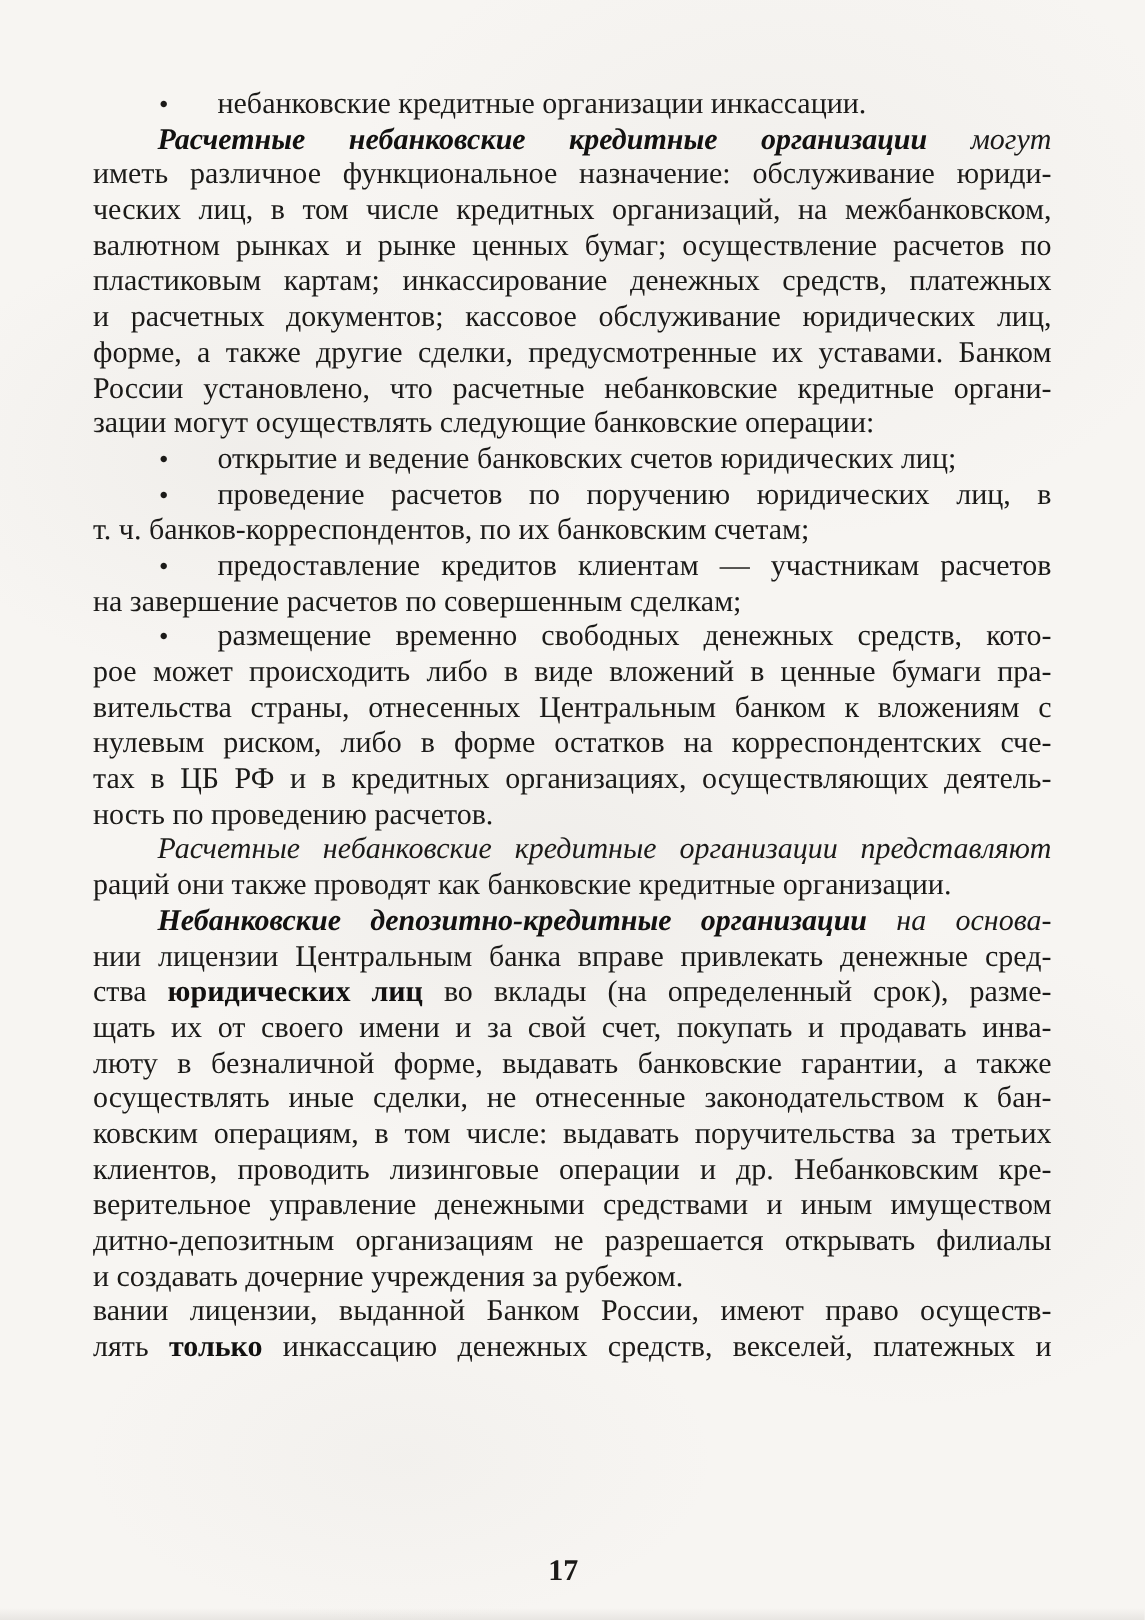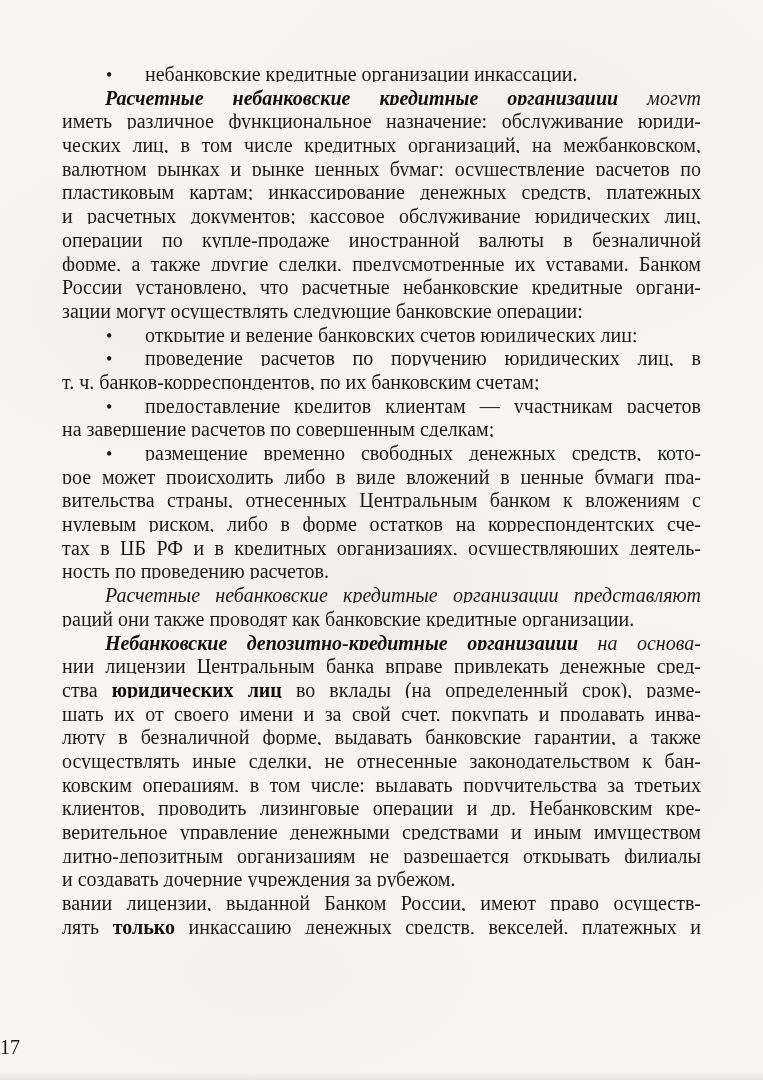--- a/index.html
+++ b/index.html
@@ -21,21 +21,21 @@
       radial-gradient(ellipse 300px 160px at 35% 90%, rgba(188,186,180,0.08), transparent 70%),
       linear-gradient(to top, rgba(140,135,128,0.14), transparent 8px);
     color: #1b1a18;
   }
   .content {
     position: absolute;
     left: 62px; top: 58px;
     width: 639px;
   }
   .line {
-    line-height: 33px;
+    line-height: 22px;
     height: 23.7px;
     font-size: 20px;
     text-align: justify;
     text-align-last: justify;
     overflow: hidden;
     white-space: normal;
   }
   .line.last { text-align-last: left; }
   .line.indent { text-indent: 43px; font-style: italic; }
   .bullet {
@@ -43,41 +43,41 @@
     width: 83px;
     padding-left: 44px;
     box-sizing: border-box;
     font-size: 18px;
   }
   .b { font-weight: 700; color: #121110; }
   .page-number {
     position: absolute;
     left: 0; right: 12px;
     top: 1036px;
-    text-align: left;
+    text-align: center;
     font-size: 20px;
     color: #1b1a18;
+    font-weight: bold;
   }
 </style>
 </head>
 <body>
 
 <div class="page">
   <div class="content">
       <div>
         <div class="line last"><span class="bullet">•</span><span>небанковские кредитные организации инкассации.</span></div>
       </div>
       <div>
         <div class="line indent"><span class="b">Расчетные небанковские кредитные организации</span><span> могут</span></div>
         <div class="line"><span>иметь различное функциональное назначение: обслуживание юриди-</span></div>
         <div class="line"><span>ческих лиц, в том числе кредитных организаций, на межбанковском,</span></div>
         <div class="line"><span>валютном рынках и рынке ценных бумаг; осуществление расчетов по</span></div>
         <div class="line"><span>пластиковым картам; инкассирование денежных средств, платежных</span></div>
         <div class="line"><span>и расчетных документов; кассовое обслуживание юридических лиц,</span></div>
-        <div class="line"><span>операции по купле-продаже иностранной валюты в безналичной</span></div>
         <div class="line"><span>форме, а также другие сделки, предусмотренные их уставами. Банком</span></div>
         <div class="line"><span>России установлено, что расчетные небанковские кредитные органи-</span></div>
         <div class="line last"><span>зации могут осуществлять следующие банковские операции:</span></div>
       </div>
       <div>
         <div class="line last"><span class="bullet">•</span><span>открытие и ведение банковских счетов юридических лиц;</span></div>
       </div>
       <div>
         <div class="line"><span class="bullet">•</span><span>проведение расчетов по поручению юридических лиц, в</span></div>
         <div class="line last"><span>т. ч. банков-корреспондентов, по их банковским счетам;</span></div>

